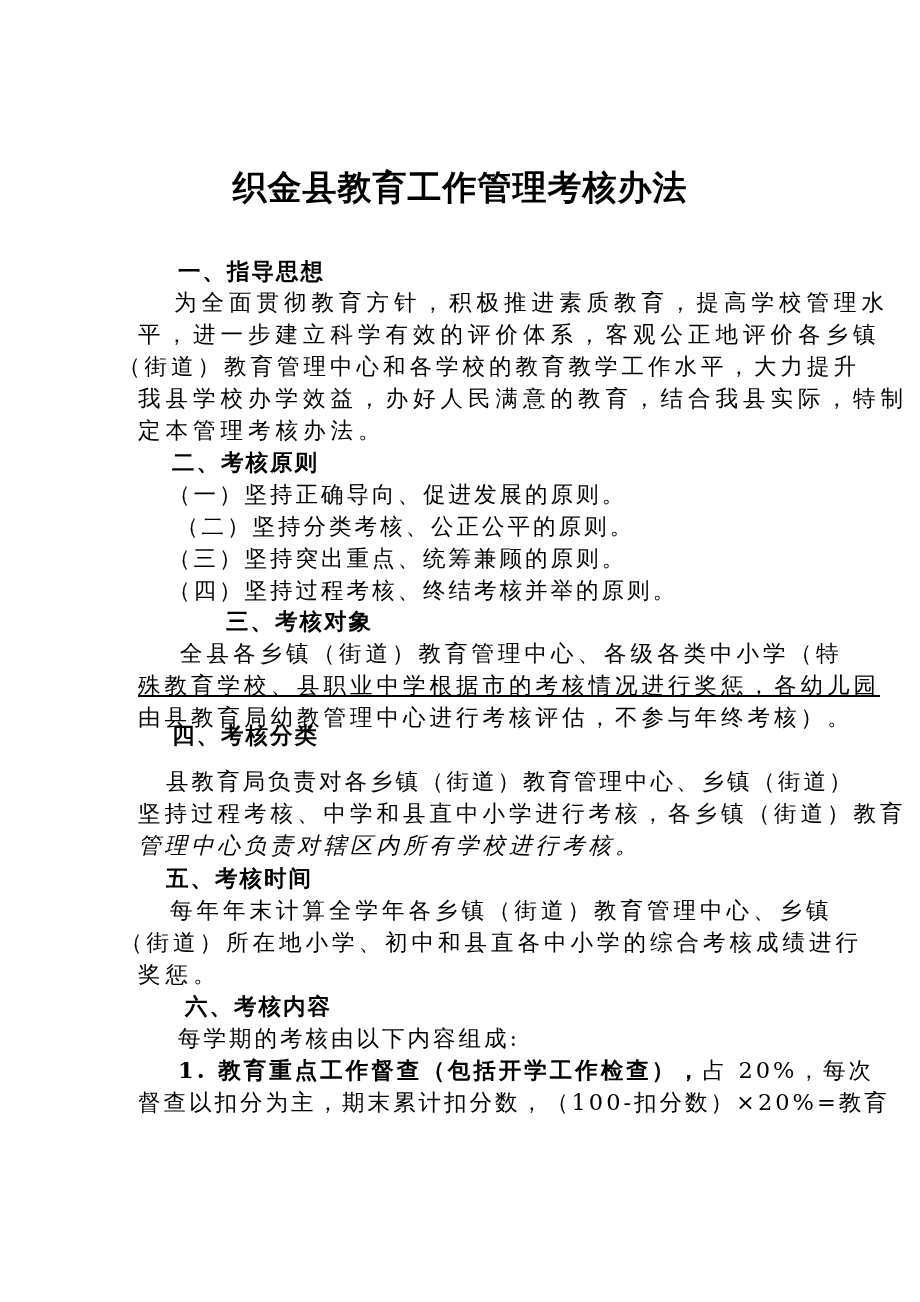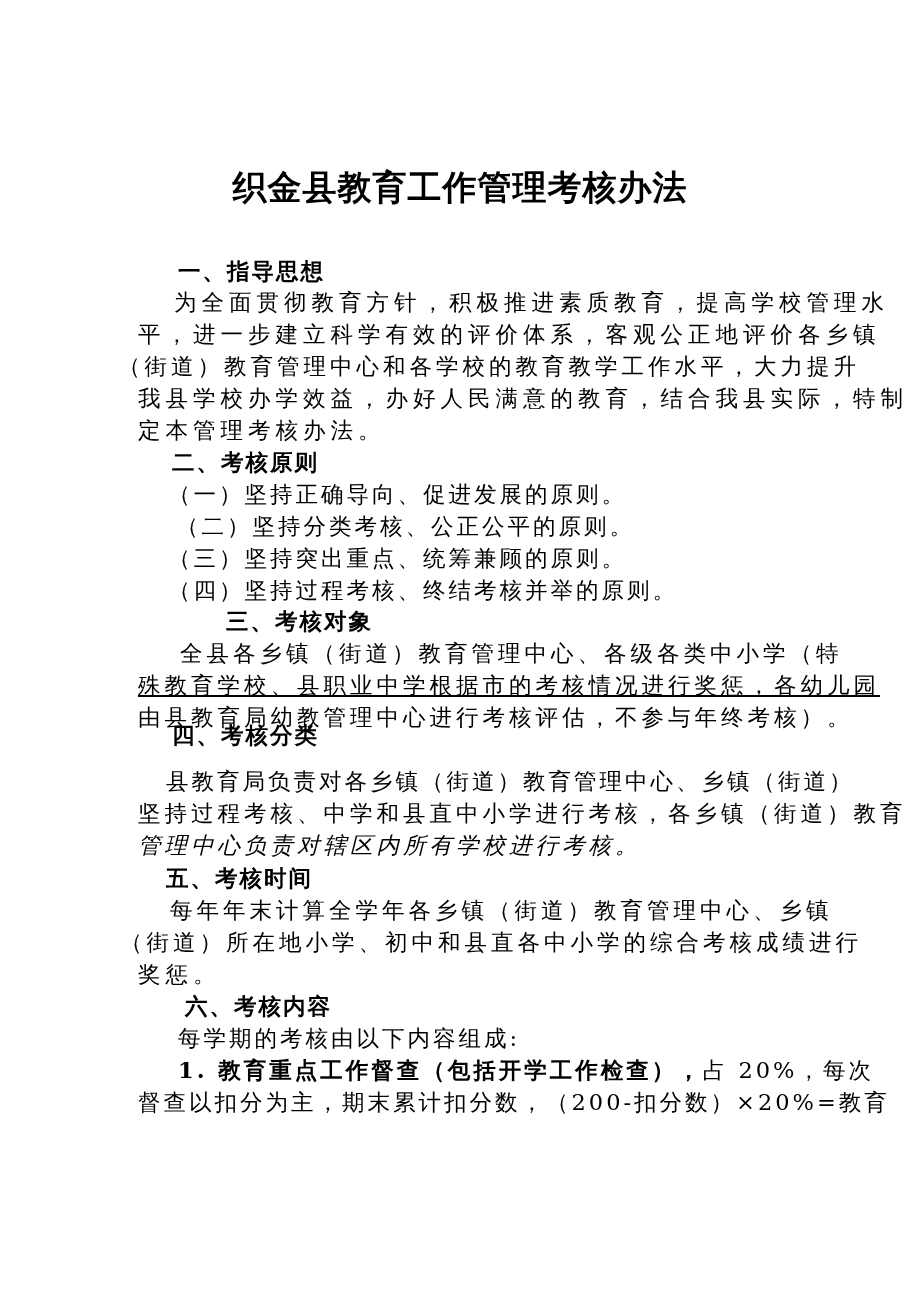--- a/index.html
+++ b/index.html
@@ -45,14 +45,14 @@
   <div class="line h" style="top:862px;left:166px;">五、考核时间</div>
   <div class="line" style="top:894px;left:170px;letter-spacing:4px;">每年年末计算全学年各乡镇（街道）教育管理中心、乡镇</div>
   <div class="line" style="top:926px;left:120px;letter-spacing:4px;">（街道）所在地小学、初中和县直各中小学的综合考核成绩进行</div>
   <div class="line" style="top:958px;">奖惩。</div>
 
   <div class="line h" style="top:990px;left:178px;margin-left:7px;">六、考核内容</div>
   <div class="line" style="top:1022px;left:178px;letter-spacing:3px;">每学期的考核由以下内容组成:</div>
   <div class="line" style="top:1054px;left:178px;letter-spacing:3px;">
     <span class="b">1. 教育重点工作督查（包括开学工作检查），</span><span>占 20%，每次</span>
   </div>
-  <div class="line" style="top:1086px;letter-spacing:3px;">督查以扣分为主，期末累计扣分数，（200-扣分数）×20%=教育</div>
+  <div class="line" style="top:1086px;letter-spacing:3px;">督查以扣分为主，期末累计扣分数，（100-扣分数）×20%=教育</div>
 </div>
 
 </body></html>

